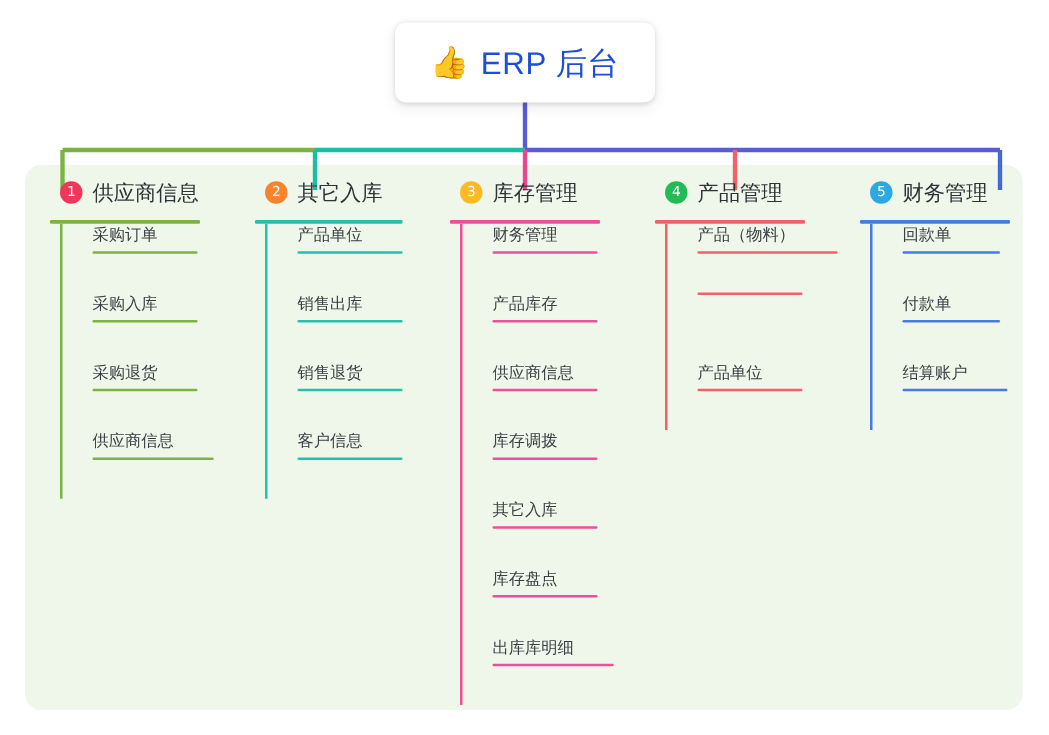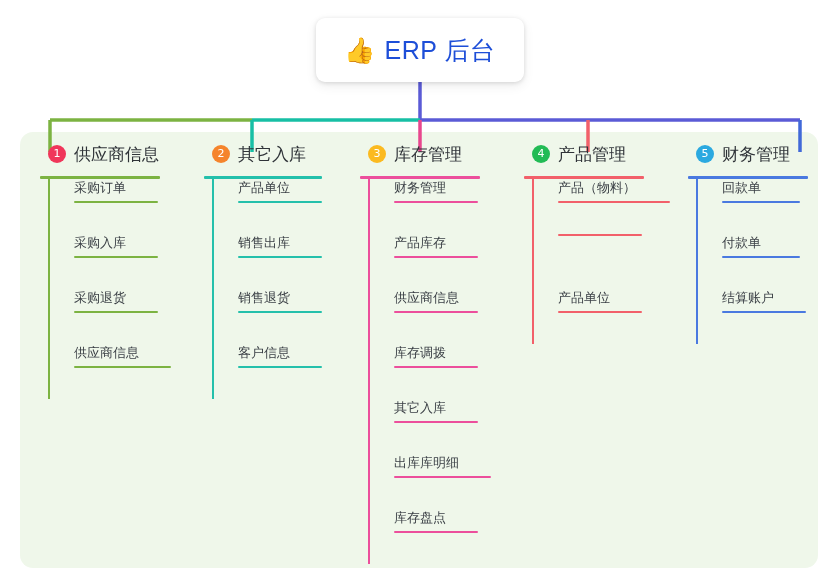--- a/index.html
+++ b/index.html
@@ -253,27 +253,27 @@
           </div>
           <div class="item">
             <div class="item-label">库存调拨</div>
             <div class="item-rule" style="width: 84px; background: rgb(236, 79, 156);"></div>
           </div>
           <div class="item">
             <div class="item-label">其它入库</div>
             <div class="item-rule" style="width: 84px; background: rgb(236, 79, 156);"></div>
           </div>
           <div class="item">
+            <div class="item-label">库存盘点</div>
+            <div class="item-rule" style="width: 84px; background: rgb(236, 79, 156);"></div>
+          </div>
+          <div class="item">
             <div class="item-label">出库库明细</div>
             <div class="item-rule" style="width: 97px; background: rgb(236, 79, 156);"></div>
           </div>
-          <div class="item">
-            <div class="item-label">库存盘点</div>
-            <div class="item-rule" style="width: 84px; background: rgb(236, 79, 156);"></div>
-          </div>
         </div>
       </div>
       <div class="column col-3" style="left: 504px;">
         <div class="col-head">
           <span class="badge" style="background: rgb(34, 187, 85);">4</span>
           <span class="col-title">产品管理</span>
         </div>
         <div class="col-rule" style="width: 120px; background: rgb(242, 96, 106);"></div>
         <div class="items">
           <div class="spine" style="background: rgb(242, 96, 106); height: 165px;"></div>

